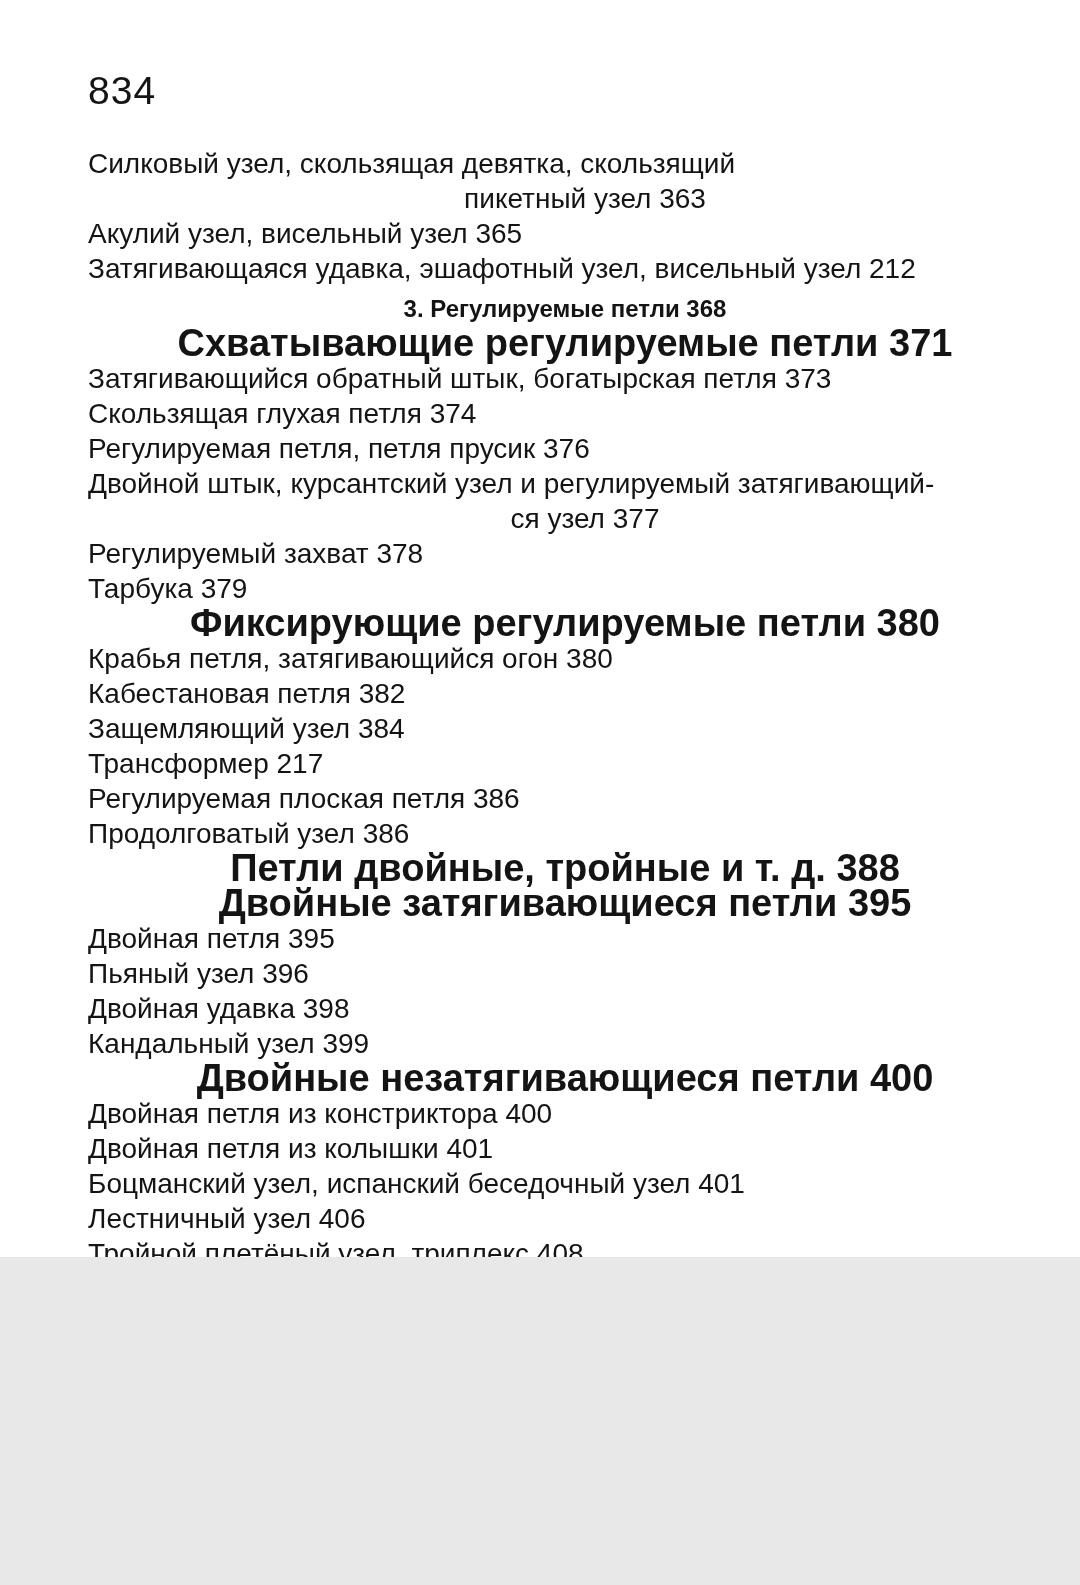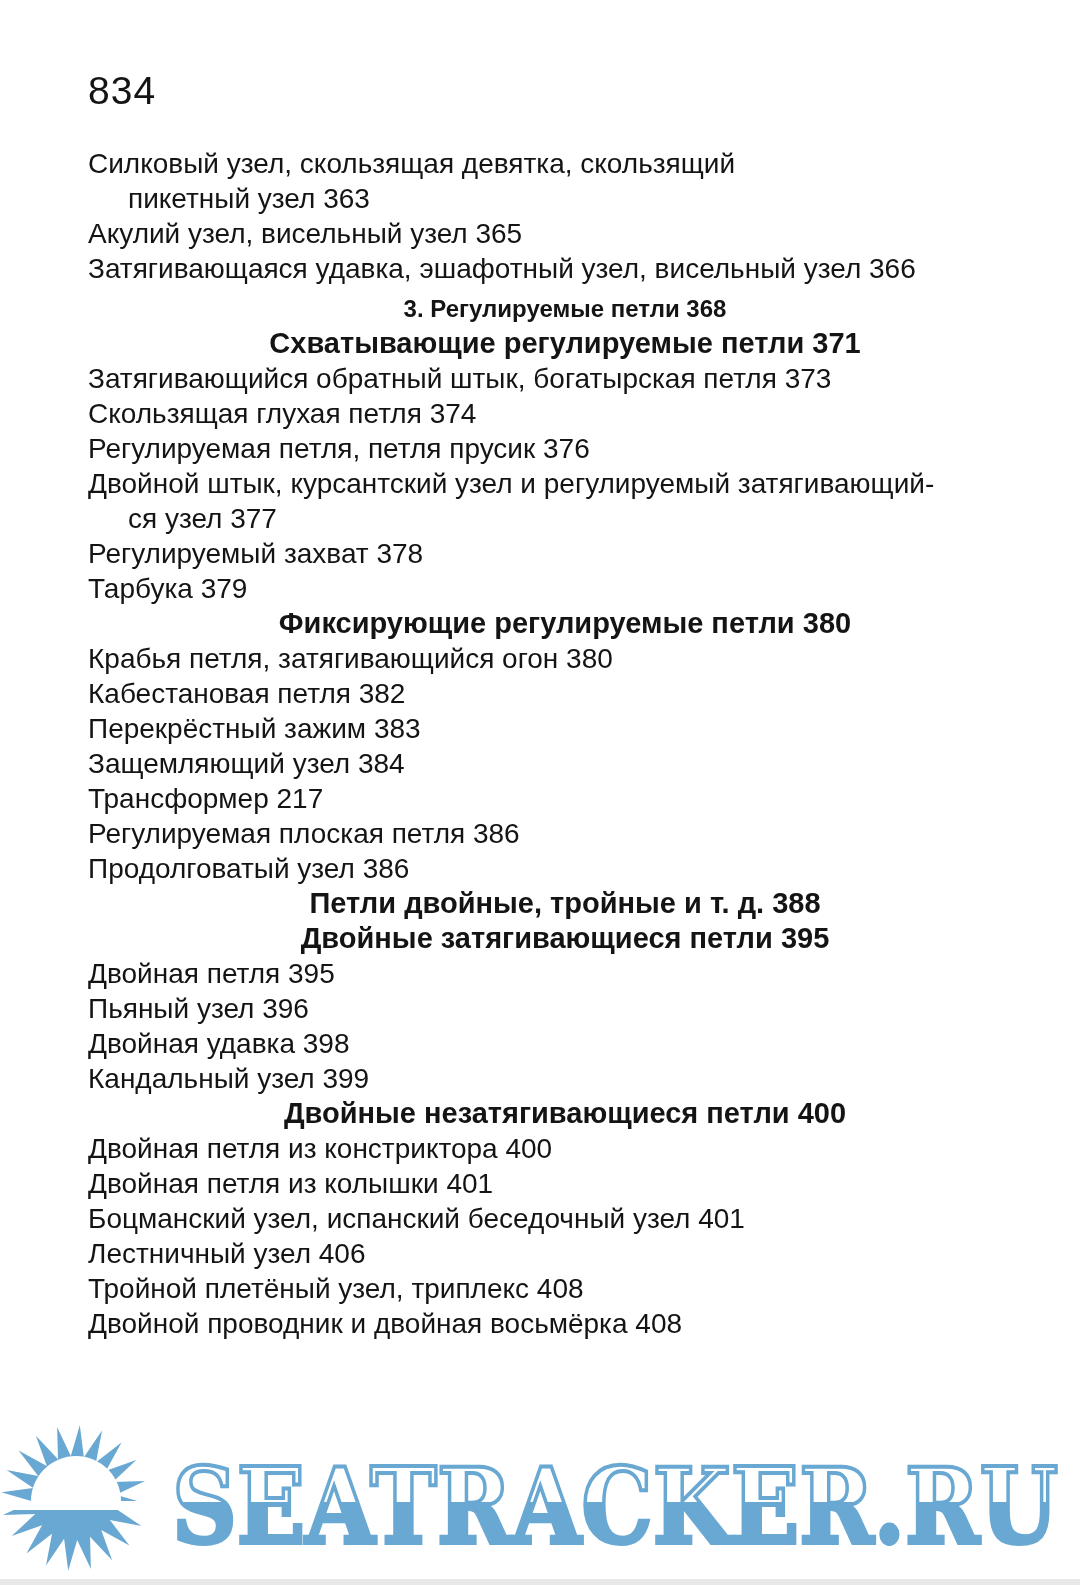--- a/index.html
+++ b/index.html
@@ -1,19 +1,19 @@
 <!DOCTYPE html>
 <html><head>
 <meta charset="utf-8">
 <style>
   html, body { margin: 0; padding: 0; background: #e8e8e8; }
   .page {
     position: relative;
     width: 1080px;
-    height: 1579px;
+    height: 1257px;
     background: #ffffff;
     overflow: hidden;
     font-family: "Liberation Sans", sans-serif;
     color: #141414;
   }
   .pagenum {
     position: absolute;
     left: 88px;
     top: 70px;
     font-size: 39px;
@@ -26,31 +26,31 @@
     left: 88px;
     right: 38px;
     top: 146px;
     z-index: 2;
   }
   .line {
     font-size: 28px;
     line-height: 35px;
     white-space: nowrap;
   }
-  .line.cont { padding-left: 40px; }
+  .line.cont { padding-left: 40px; text-align: center; }
   .line.h1 {
     font-weight: bold;
     font-size: 24px;
     text-align: center;
     margin-top: 5px;
     white-space: normal;
   }
   .line.h2 {
     font-weight: bold;
-    font-size: 29px;
+    font-size: 38px;
     text-align: center;
     white-space: normal;
   }
   .watermark {
     position: absolute;
     left: 0;
     top: 1400px;
     width: 1080px;
     height: 185px;
     z-index: 1;
@@ -60,34 +60,33 @@
 <body>
 
 <div class="page">
 
   <div class="pagenum">834</div>
 
   <div class="toc" id="toc">
       <div class="line ">Силковый узел, скользящая девятка, скользящий</div>
       <div class="line cont">пикетный узел 363</div>
       <div class="line ">Акулий узел, висельный узел 365</div>
-      <div class="line ">Затягивающаяся удавка, эшафотный узел, висельный узел 366</div>
+      <div class="line ">Затягивающаяся удавка, эшафотный узел, висельный узел 212</div>
       <div class="line h1">3. Регулируемые петли 368</div>
       <div class="line h2">Схватывающие регулируемые петли 371</div>
       <div class="line ">Затягивающийся обратный штык, богатырская петля 373</div>
       <div class="line ">Скользящая глухая петля 374</div>
       <div class="line ">Регулируемая петля, петля прусик 376</div>
       <div class="line ">Двойной штык, курсантский узел и регулируемый затягивающий-</div>
       <div class="line cont">ся узел 377</div>
       <div class="line ">Регулируемый захват 378</div>
       <div class="line ">Тарбука 379</div>
       <div class="line h2">Фиксирующие регулируемые петли 380</div>
       <div class="line ">Крабья петля, затягивающийся огон 380</div>
       <div class="line ">Кабестановая петля 382</div>
-      <div class="line ">Перекрёстный зажим 383</div>
       <div class="line ">Защемляющий узел 384</div>
       <div class="line ">Трансформер 217</div>
       <div class="line ">Регулируемая плоская петля 386</div>
       <div class="line ">Продолговатый узел 386</div>
       <div class="line h2">Петли двойные, тройные и т. д. 388</div>
       <div class="line h2">Двойные затягивающиеся петли 395</div>
       <div class="line ">Двойная петля 395</div>
       <div class="line ">Пьяный узел 396</div>
       <div class="line ">Двойная удавка 398</div>
       <div class="line ">Кандальный узел 399</div>

